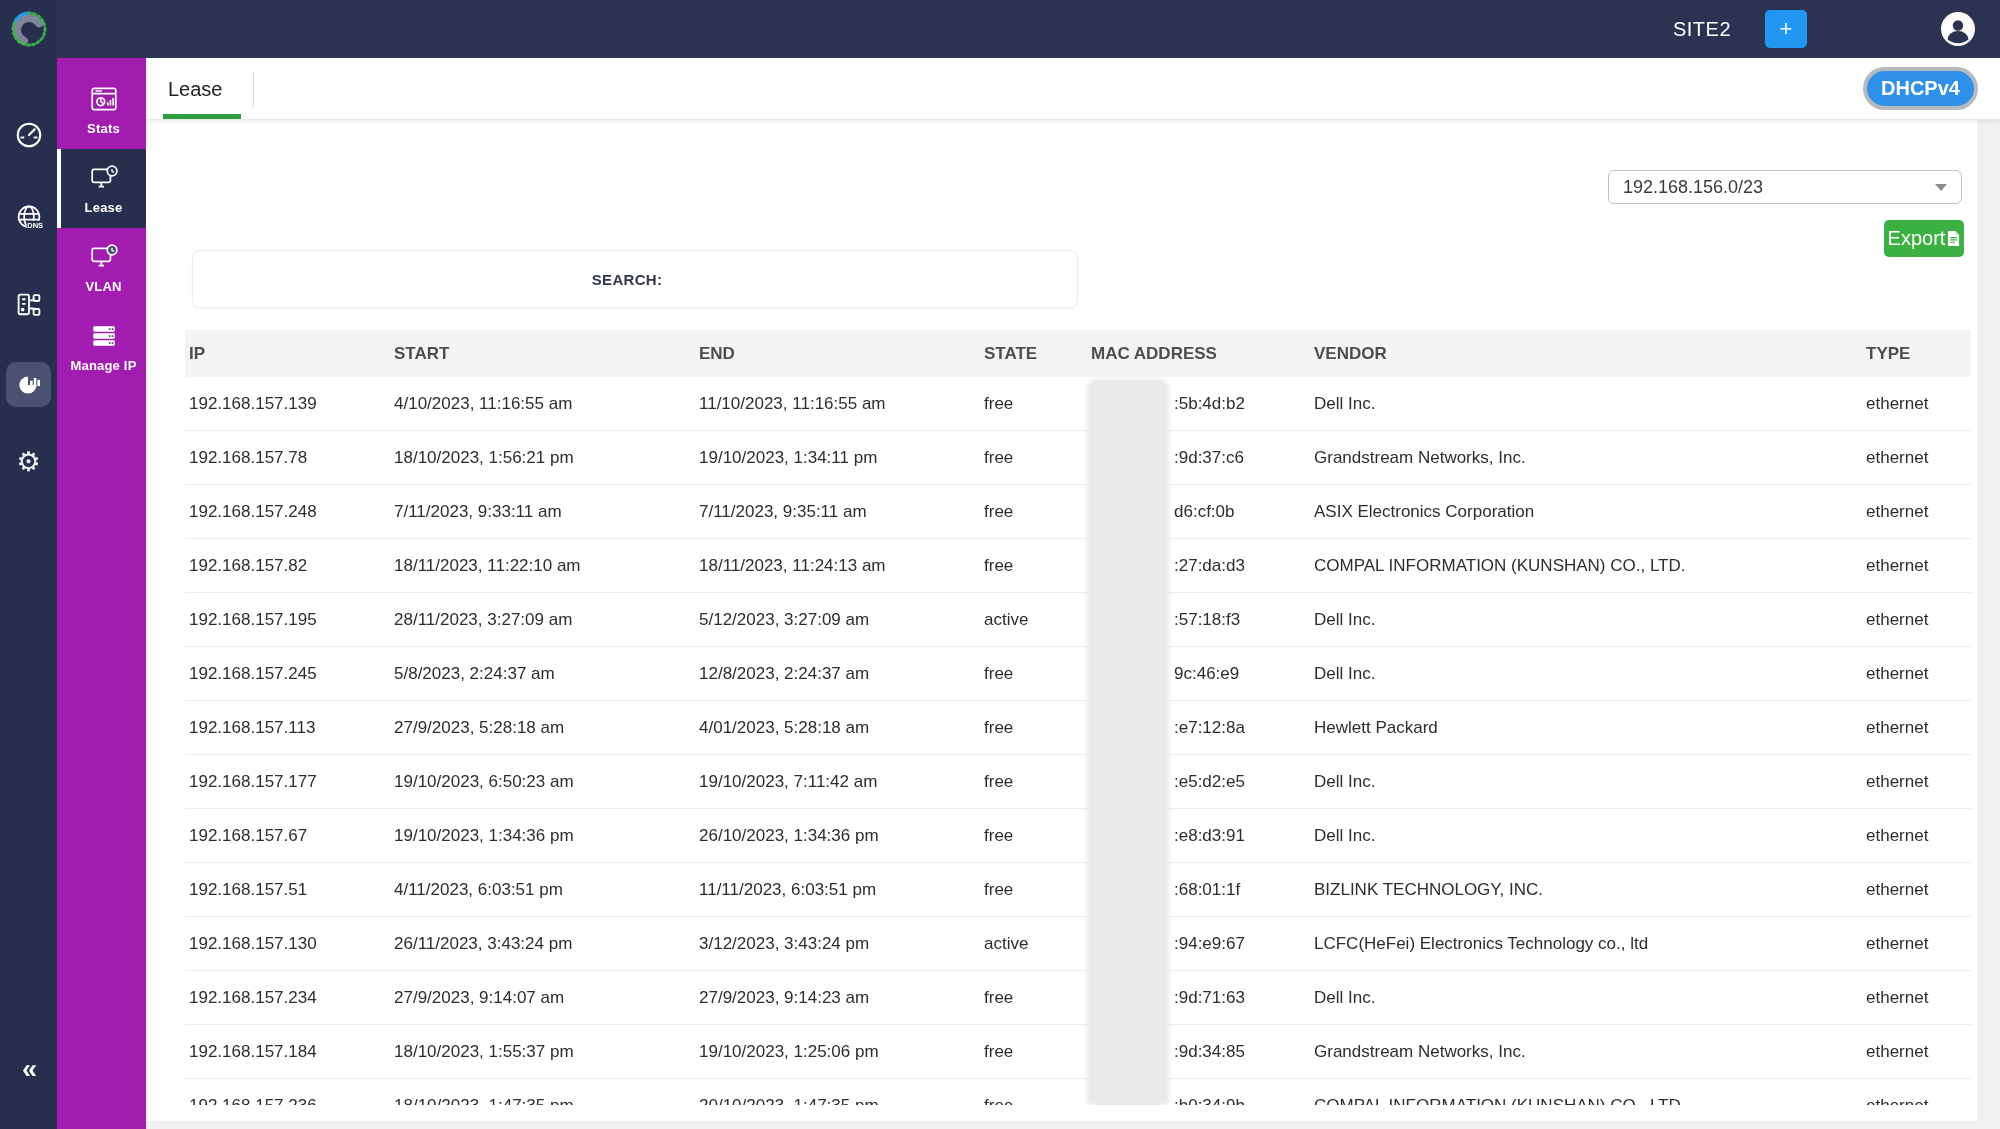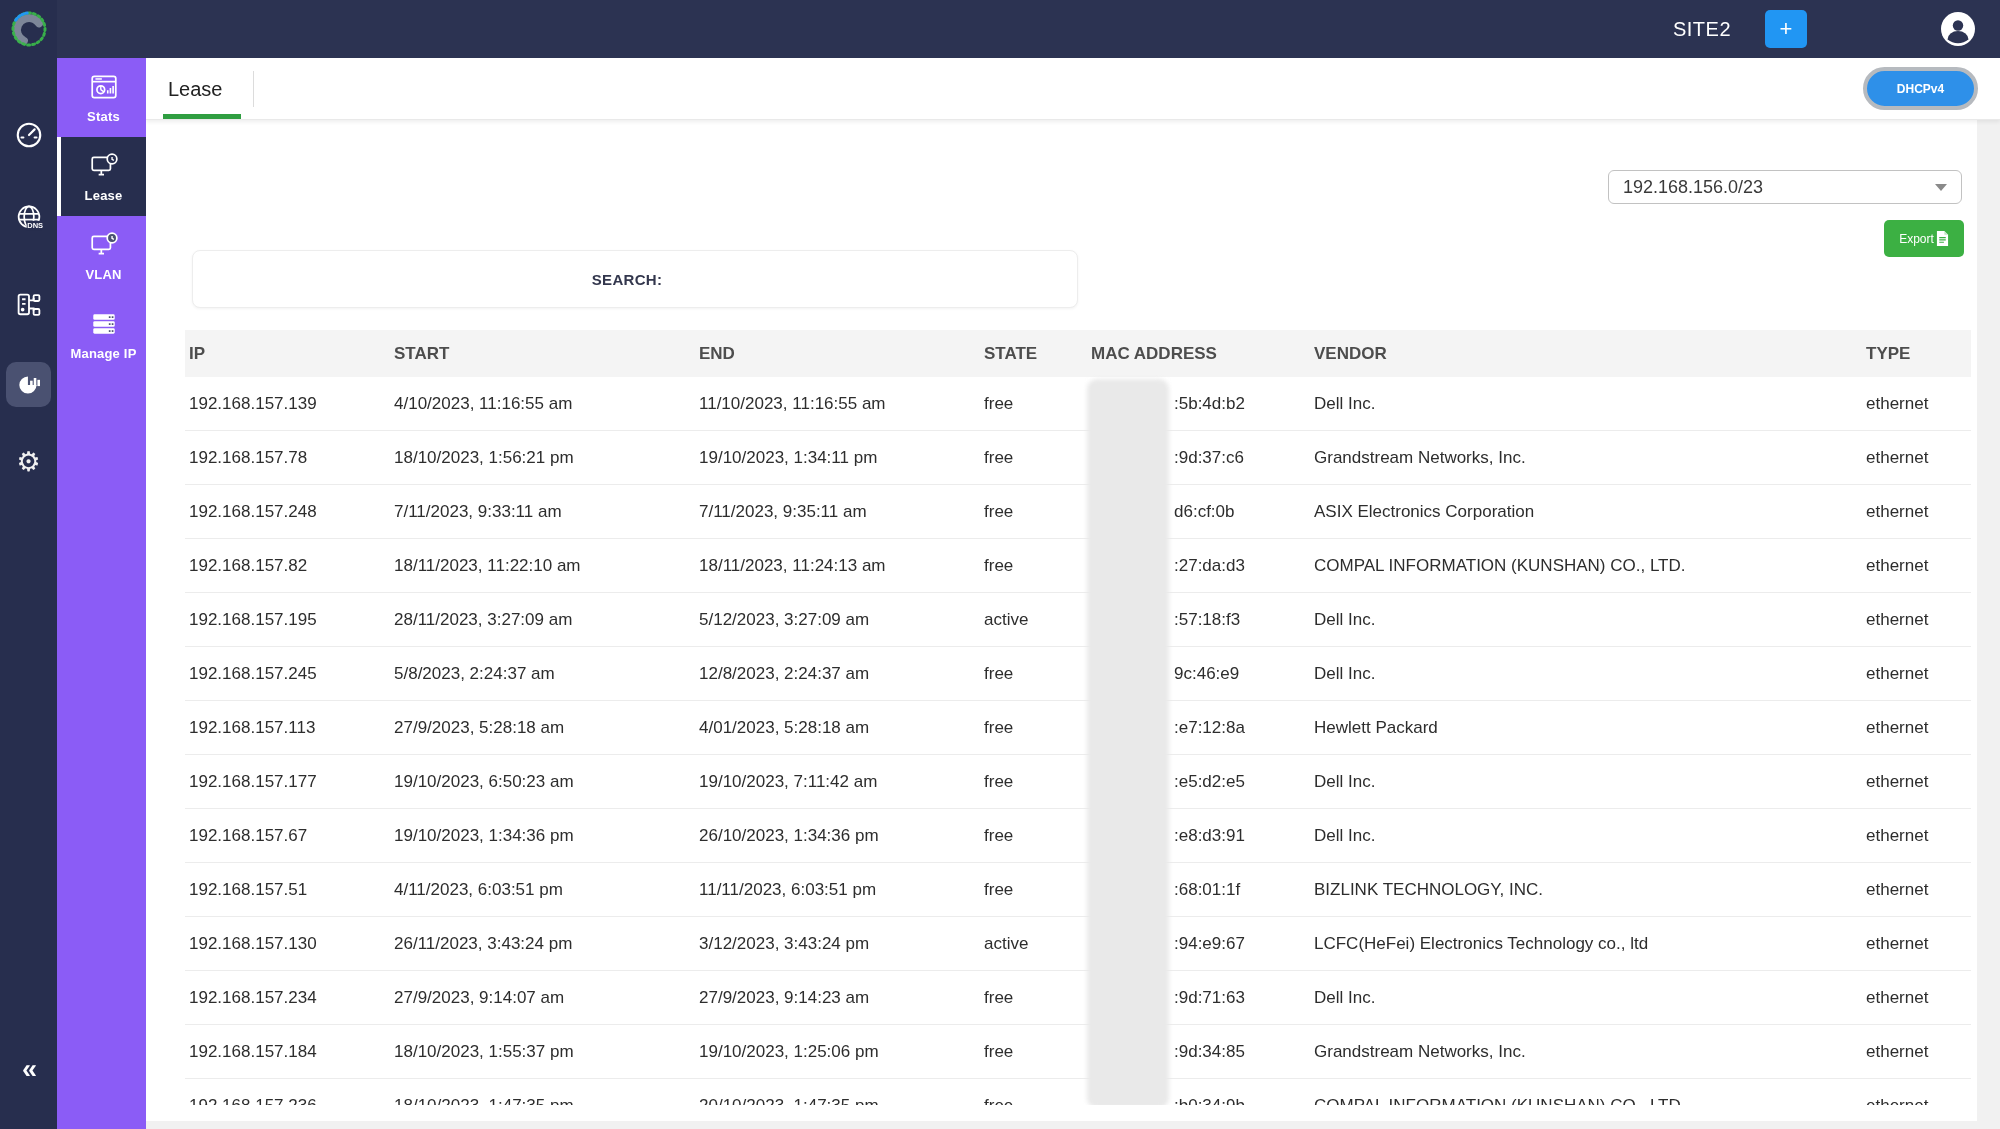--- a/index.html
+++ b/index.html
@@ -39,21 +39,21 @@
   .site-label { color:#fff; font-size:20px; letter-spacing:.5px; margin-right:34px; }
   .add-btn {
     width:42px; height:38px; background:#2196f3; border:none; border-radius:5px;
     color:#fff; font-size:22px; line-height:1; cursor:pointer;
   }
   .avatar { width:34px; height:34px; margin-left:134px; cursor:pointer; }
 
   
   .subnav {
     position:absolute; left:57px; top:58px; width:89px; bottom:0;
-    background:#8b5cf6; z-index:4; 
+    background:#a21caf; z-index:4; padding-top:12px;
   }
   .subnav-item {
     display:flex; flex-direction:column; align-items:center; justify-content:center;
     color:#fff; padding:14px 0 13px 0; cursor:pointer; border-left:4px solid transparent;
   }
   .subnav-item .lbl { font-size:13px; margin-top:7px; font-weight:bold; letter-spacing:.2px; }
   .subnav-item.active { background:#272e4e; border-left:4px solid #ffffff; }
 
   
   .main { position:absolute; left:146px; top:58px; right:0; bottom:0; background:#f1f1f1; }
@@ -63,41 +63,41 @@
   }
   .tab-lease {
     position:absolute; left:22px; top:0; height:62px; display:flex; align-items:center;
     font-size:20px; color:#222; cursor:pointer;
   }
   .tab-underline { position:absolute; left:17px; bottom:0; width:78px; height:5px; background:#2f9e41; }
   .tab-divider { position:absolute; left:107px; top:13px; width:1px; height:36px; background:#dcdcdc; }
   .proto-pill {
     position:absolute; right:22px; top:9px; height:43px; padding:0 4px;
     background:#2e90e9; border:4px solid #b6babf; border-radius:22px;
-    color:#fff; font-size:12px; font-weight:bold; cursor:pointer;
+    color:#fff; font-size:20px; font-weight:bold; cursor:pointer;
     display:flex; align-items:center; justify-content:center; min-width:115px;
   }
 
   .content {
     position:absolute; left:0; top:62px; width:1831px; height:1001px; background:#fff;
   }
 
   .subnet-select {
     position:absolute; left:1462px; top:50px; width:354px; height:34px;
     border:1px solid #c2c2c2; border-radius:6px; background:#fff;
     display:flex; align-items:center; padding:8px 14px; font-size:18px; color:#3a3a3a; cursor:pointer;
   }
   .subnet-select .caret {
     margin-left:auto; width:0; height:0;
     border-left:6px solid transparent; border-right:6px solid transparent; border-top:7px solid #8a8a8a;
   }
 
   .export-btn {
     position:absolute; left:1738px; top:100px; width:80px; height:37px;
-    background:#3cb043; border:none; border-radius:5px; color:#fff; font-size:12px;
+    background:#3cb043; border:none; border-radius:5px; color:#fff; font-size:20px;
     display:flex; align-items:center; justify-content:center; gap:2px; cursor:pointer;
   }
 
   .search-card {
     position:absolute; left:46px; top:130px; width:886px; height:58px;
     background:#fff; border:1px solid #ededed; border-radius:8px;
     box-shadow:0 1px 3px rgba(0,0,0,.05);
     display:flex; align-items:center; padding:0 10px 0 22px;justify-content:center;
   }
   .search-label { font-size:15px; font-weight:bold; color:#33374d; margin-right:28px; letter-spacing:.3px; }

